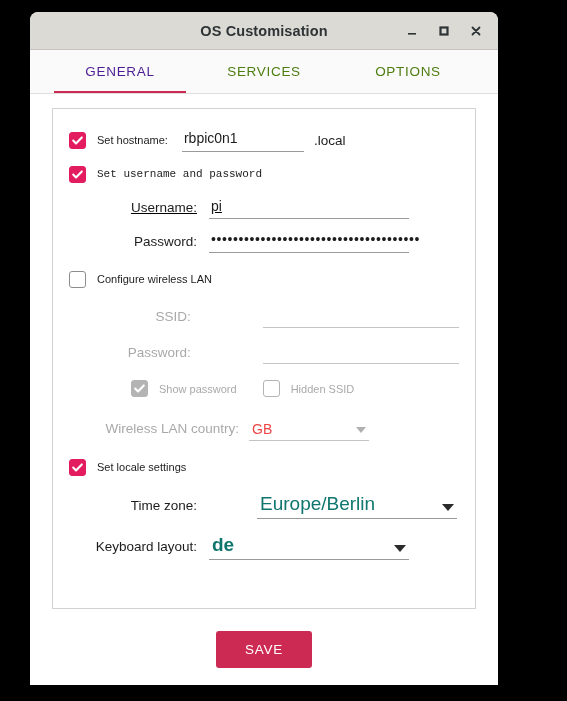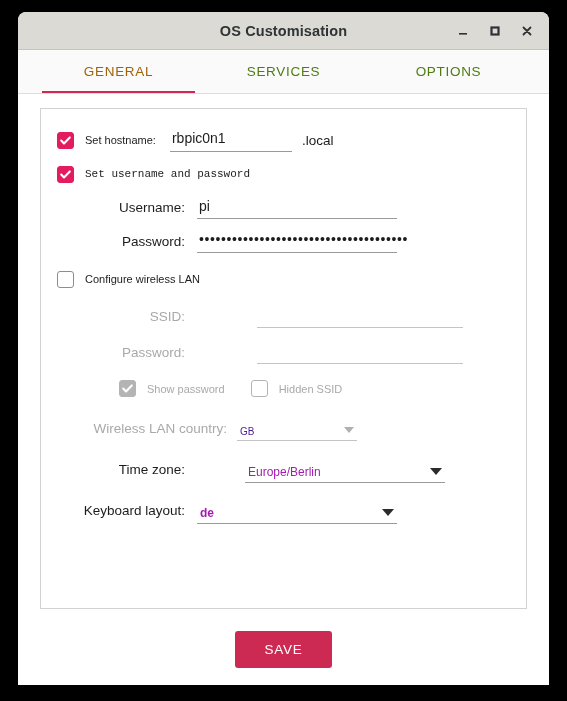--- a/index.html
+++ b/index.html
@@ -8,23 +8,23 @@
     background: #000000;
     width: 567px;
     height: 701px;
     overflow: hidden;
     font-family: "Liberation Sans", sans-serif;
   }
 
   
   #window {
     position: absolute;
-    left: 18px;
+    left: 30px;
     top: 12px;
-    width: 531px;
+    width: 468px;
     height: 673px;
     background: #ffffff;
     border-radius: 8px 8px 0 0;
     overflow: hidden;
     box-shadow: 0 0 0 1px rgba(0,0,0,0.08);
   }
 
   
   #titlebar {
     position: relative;
@@ -80,21 +80,21 @@
     display: flex;
     align-items: center;
     justify-content: center;
     font-size: 13.5px;
     letter-spacing: 0.7px;
     color: #4d7c0f;
     position: relative;
     cursor: pointer;
     user-select: none;
   }
-  .tab.active { color: #a16207; }
+  .tab.active { color: #4c1d95; }
   .tab.active::after {
     content: "";
     position: absolute;
     left: 6px;
     right: 6px;
     bottom: 0;
     height: 2.5px;
     background: #cc2a52;
   }
 
@@ -192,22 +192,22 @@
     align-items: flex-end;
     justify-content: space-between;
     border-bottom: 1px solid #9a9a9a;
     height: 26px;
     padding: 0 3px 3px 3px;
     box-sizing: border-box;
     cursor: pointer;
     user-select: none;
   }
   .dropdown.disabled { border-bottom-color: #c4c4c4; cursor: default; }
-  .dd-value { font-size: 12px; color: #a21caf; }
-  .dd-value.disabled { color: #4c1d95; font-size: 10px; }
+  .dd-value { font-size: 19px; color: #0f766e; }
+  .dd-value.disabled { color: #ef4444; font-size: 14px; }
   .caret {
     width: 0; height: 0;
     border-left: 6px solid transparent;
     border-right: 6px solid transparent;
     border-top: 7px solid #2b2b2b;
     margin-bottom: 4px;
   }
   .caret.disabled { border-top-color: #b0b0b0; border-left-width:5px; border-right-width:5px; border-top-width:6px; }
 
   
@@ -282,21 +282,21 @@
 
       <div class="row" style="min-height:34px;font-family:Liberation Mono, monospace;">
         <div class="cbox on">
           <svg width="13" height="13" viewBox="0 0 13 13">
             <path d="M2.2 6.6 L5 9.4 L10.8 3.4" fill="none" stroke="#ffffff" stroke-width="2.1" stroke-linecap="round" stroke-linejoin="round"></path>
           </svg>
         </div>
         <span class="cb-label">Set username and password</span>
       </div>
 
-      <div class="row" style="min-height:33px;">
+      <div class="row" style="min-height:33px;text-decoration:underline;">
         <span class="flabel" style="width:128px;">Username:</span>
         <input class="uline" type="text" style="width: 200px; margin-left: 12px;" value="pi">
       </div>
 
       <div class="row" style="min-height:35px;">
         <span class="flabel" style="width:128px;">Password:</span>
         <div class="uline" style="width:200px; margin-left:12px;">
           <span class="dots">••••••••••••••••••••••••••••••••••••••</span>
         </div>
       </div>
@@ -328,20 +328,28 @@
       </div>
 
       <div class="row" style="min-height:42px;">
         <span class="flabel disabled" style="width:170px;">Wireless LAN country:</span>
         <div class="dropdown disabled" style="width:120px; margin-left:10px;">
           <span class="dd-value disabled">GB</span>
           <span class="caret disabled"></span>
         </div>
       </div>
 
+      <div class="row" style="min-height:36px;">
+        <div class="cbox on">
+          <svg width="13" height="13" viewBox="0 0 13 13">
+            <path d="M2.2 6.6 L5 9.4 L10.8 3.4" fill="none" stroke="#ffffff" stroke-width="2.1" stroke-linecap="round" stroke-linejoin="round"></path>
+          </svg>
+        </div>
+        <span class="cb-label">Set locale settings</span>
+      </div>
 
       <div class="row" style="min-height:41px;gap:48px;">
         <span class="flabel" style="width:128px;">Time zone:</span>
         <div class="dropdown" style="width:200px; margin-left:12px;">
           <span class="dd-value">Europe/Berlin</span>
           <span class="caret"></span>
         </div>
       </div>
 
       <div class="row" style="min-height:41px;">

